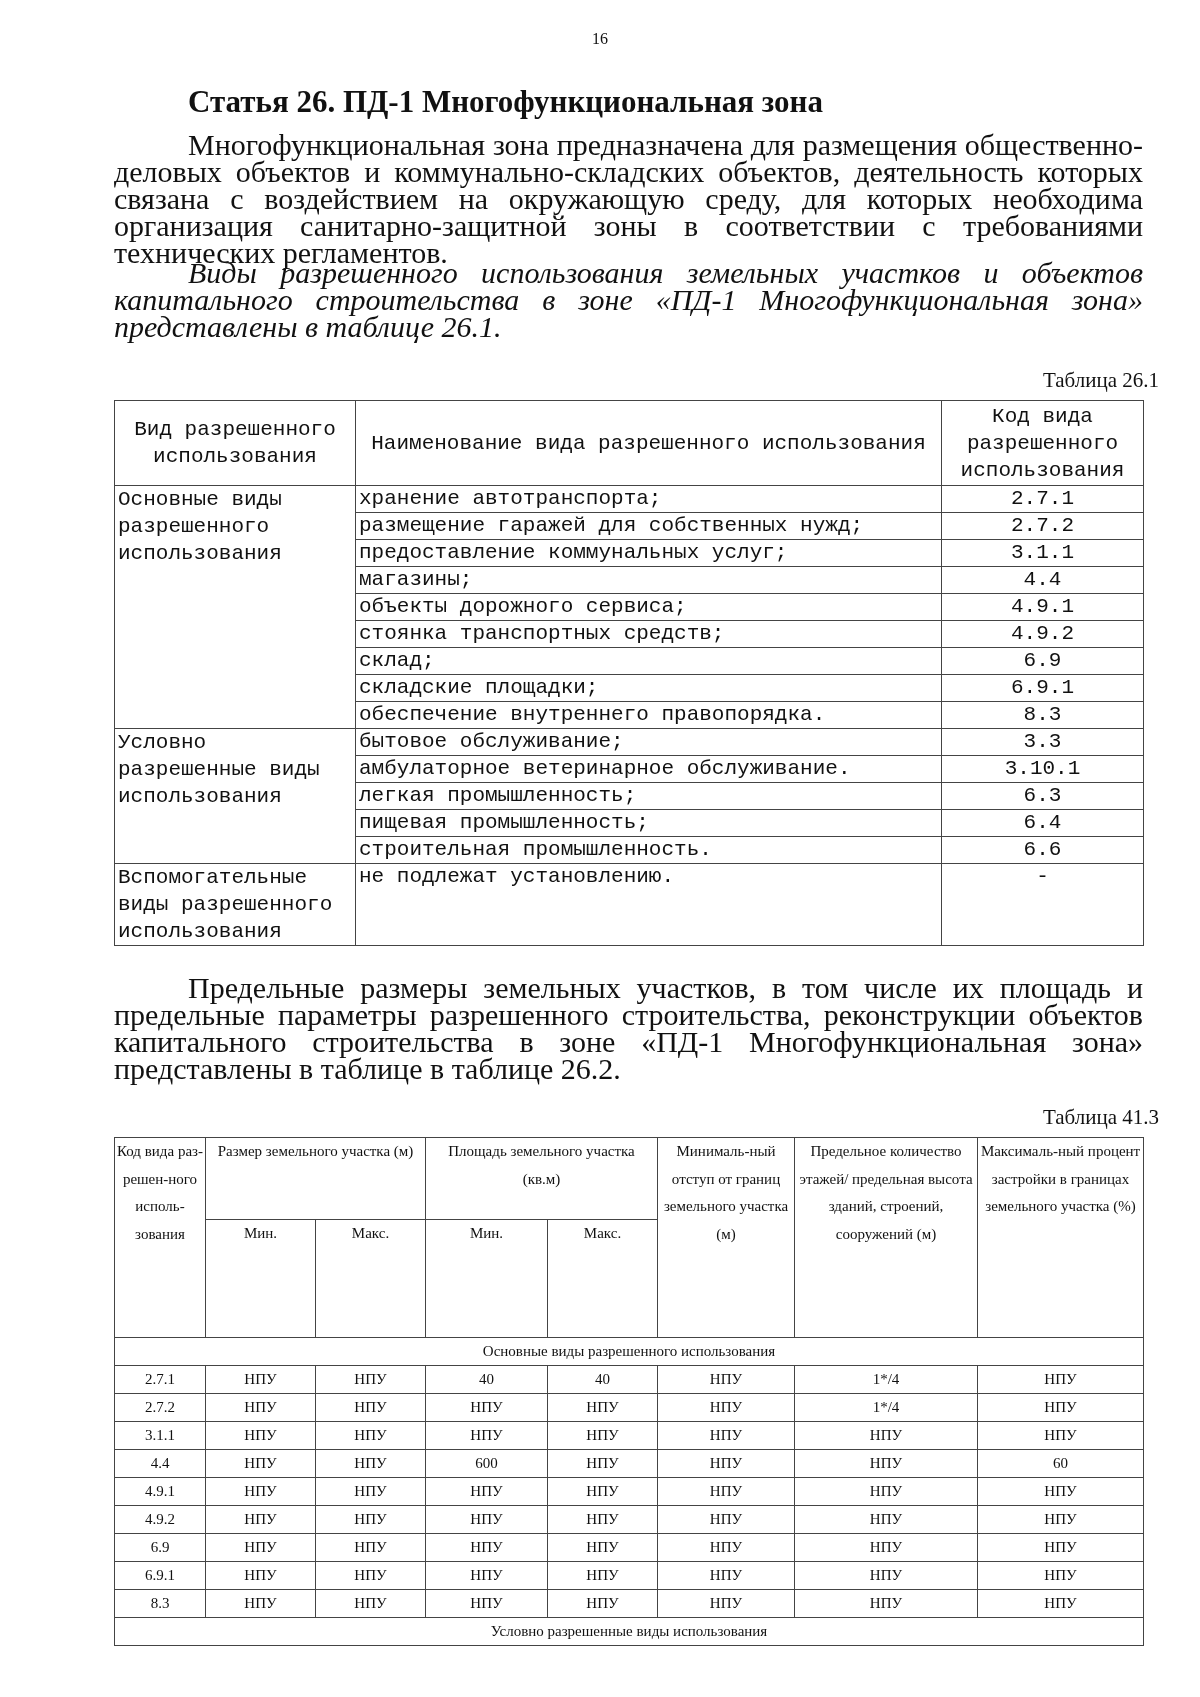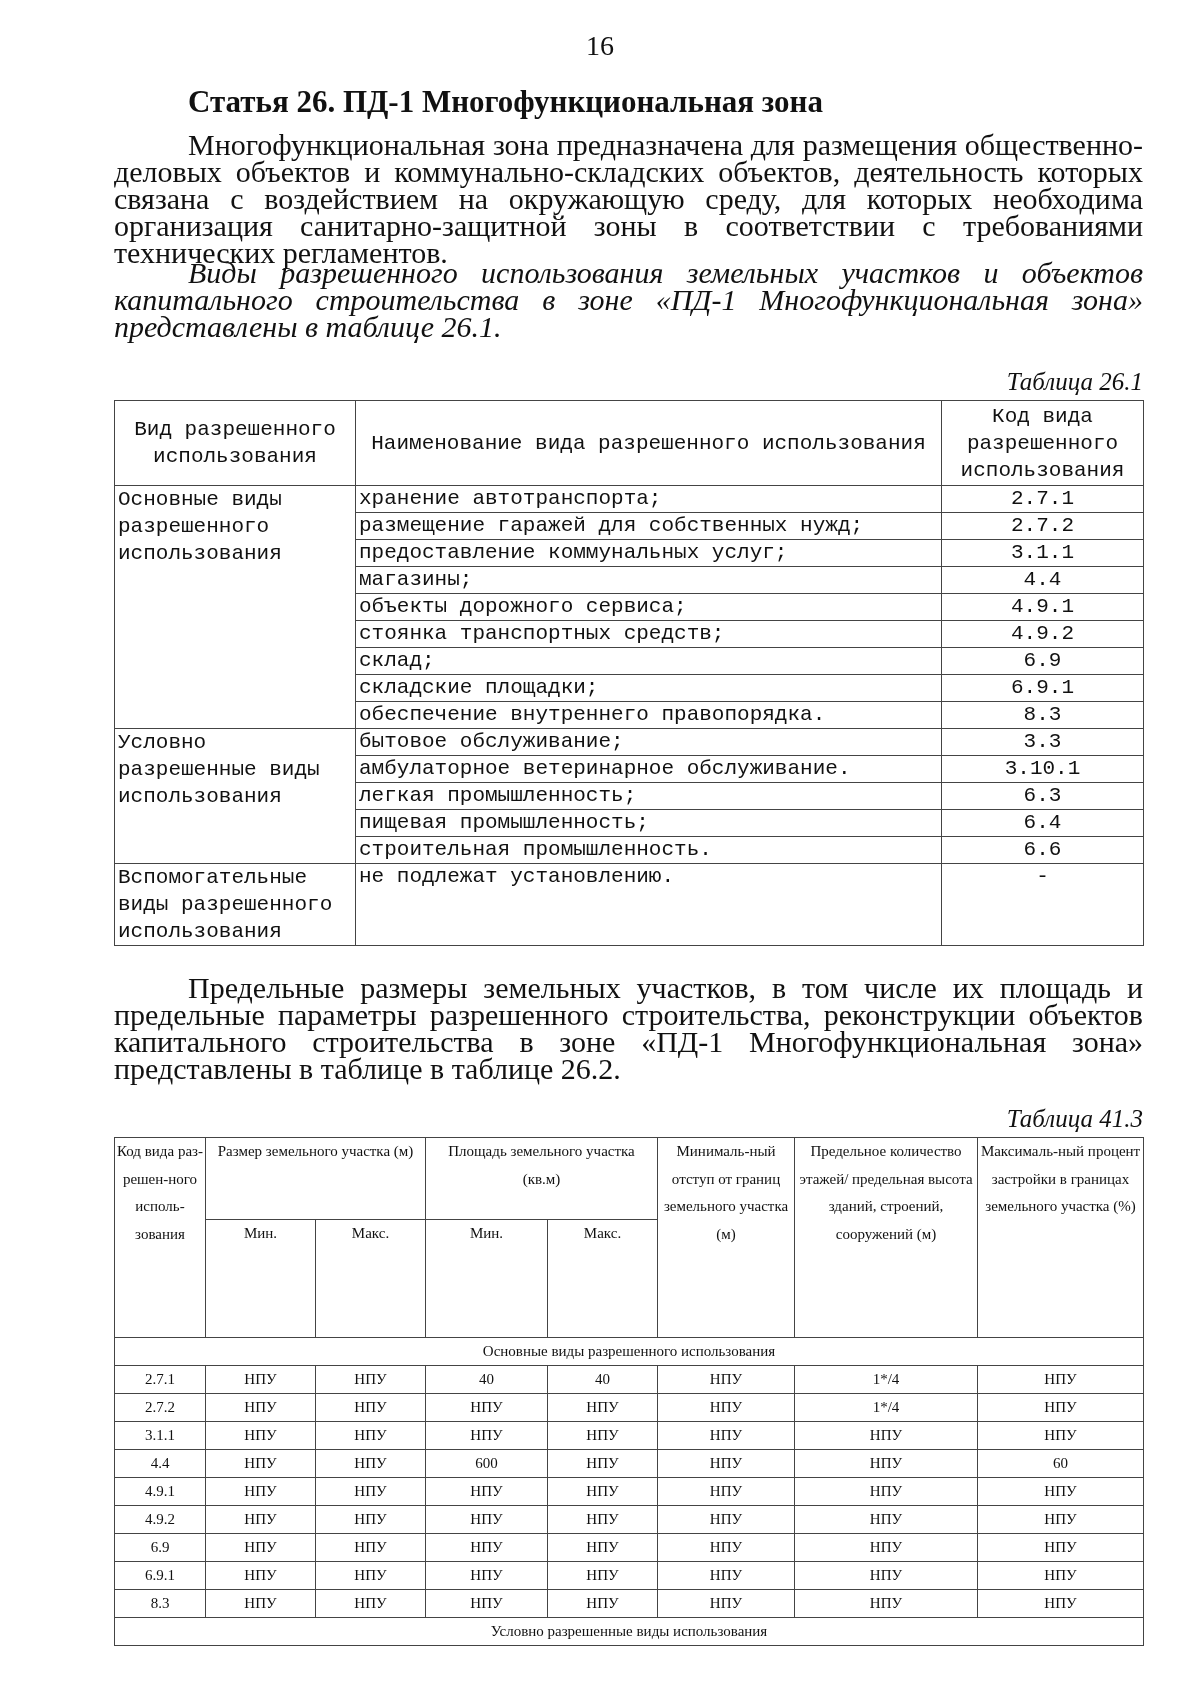--- a/index.html
+++ b/index.html
@@ -1,23 +1,23 @@
 <!DOCTYPE html>
 <html><head>
 <meta charset="utf-8">
 <style>
   html, body { margin: 0; padding: 0; background: #ffffff; }
   body { width: 1200px; height: 1697px; position: relative; overflow: hidden;
          font-family: "Liberation Serif", "DejaVu Serif", serif; color: #111; }
   .abs { position: absolute; }
-  .page-num { left: 0; width: 1200px; top: 30px; text-align: center; font-size: 28px; }
+  .page-num { left: 0; width: 1200px; top: 30px; text-align: center; font-size: 16px; }
   .heading { left: 188px; top: 84px; font-size: 31px; font-weight: bold; }
   .para { left: 114px; width: 1029px; font-size: 30px; line-height: 27px; text-align: justify; }
   .para .ind { display: inline-block; width: 74px; }
-  .caption { right: 57px; font-size: 25px; font-style: italic; }
+  .caption { right: 41px; font-size: 21px; }
 
   table { border-collapse: collapse; position: absolute; table-layout: fixed; }
   td, th { border: 1.5px solid #444; padding: 0 4px; font-weight: normal; vertical-align: top; }
 
   
   #t1 { left: 114px; top: 400px; width: 1029px; font-size: 21px; font-family: Liberation Mono, monospace; }
   #t1 th { text-align: center; vertical-align: middle; line-height: 27px; height: 84px; padding: 0; }
   #t1 td { line-height: 26px; height: 26px; padding: 0 3px; }
   #t1 td.code { text-align: center; }
   #t1 td.cat { line-height: 27px; }

